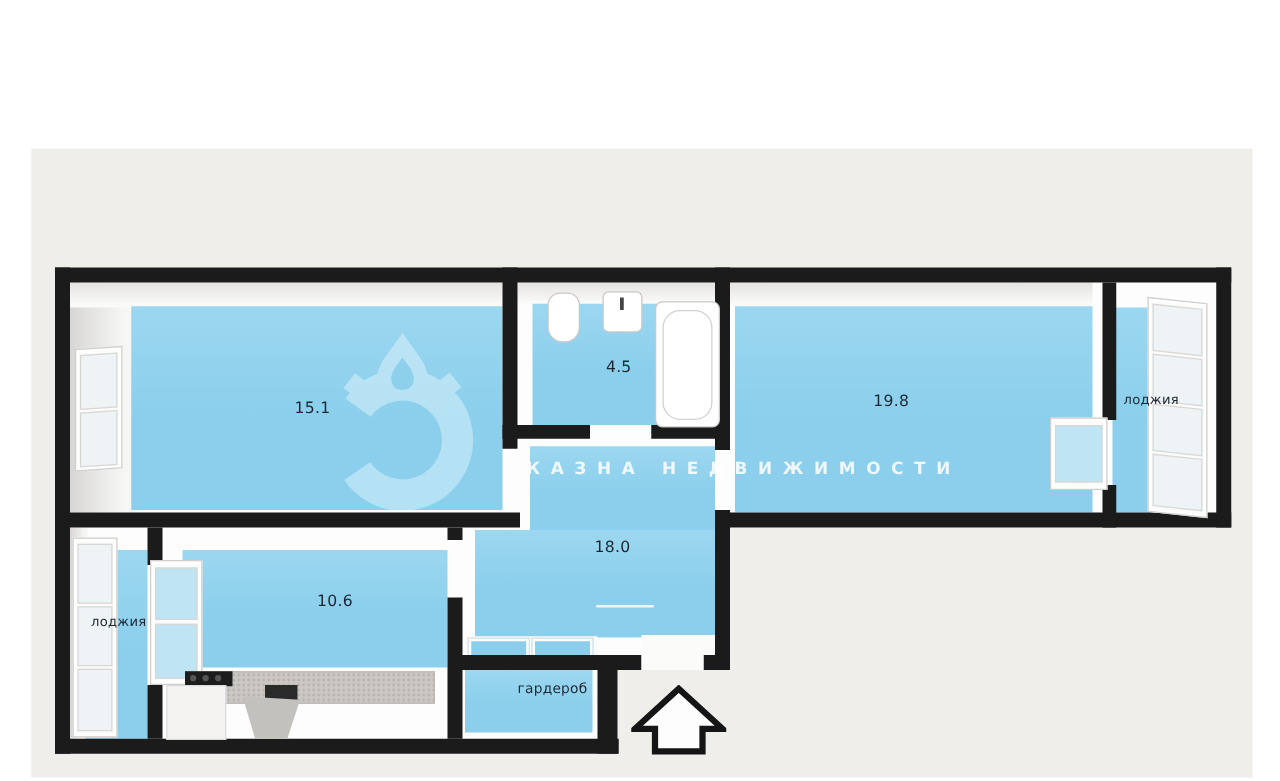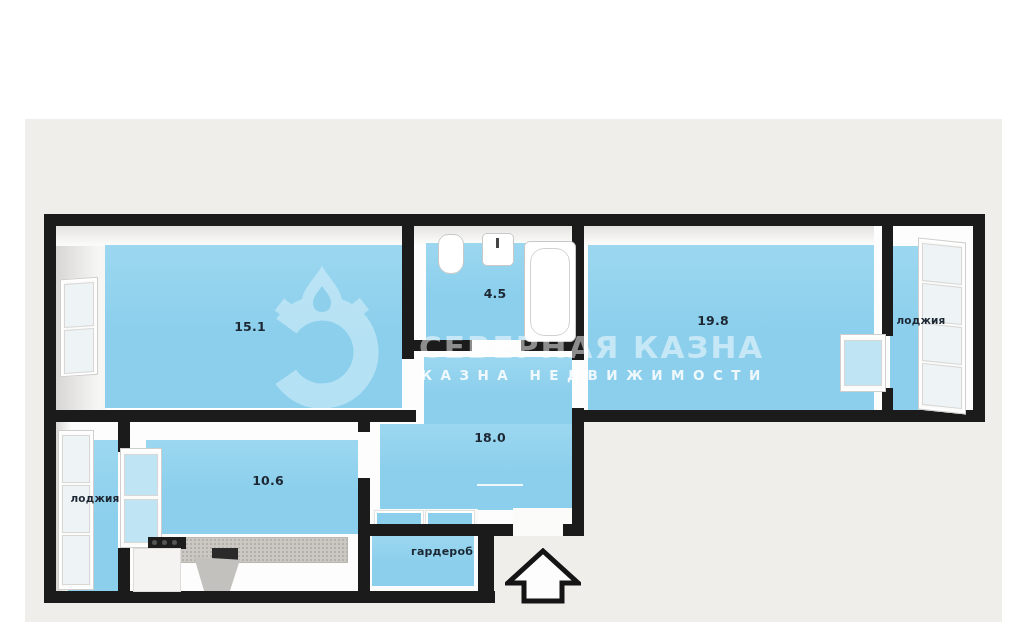--- a/index.html
+++ b/index.html
@@ -16,21 +16,21 @@
   .w{background:var(--wall);}
   .floor{background:linear-gradient(180deg,#9cd7f0 0%,var(--floor) 55%);}
   .band{background:linear-gradient(90deg,#d7d6d4 0%,#f6f6f5 85%);}
   .bandt{background:linear-gradient(180deg,#e4e3e1 0%,#fafaf9 90%);}
   
   .win{background:#fbfbfa;border:1px solid #cfcecc;box-shadow:inset 0 0 0 2px #ffffff;}
   .pane{position:absolute;left:3px;right:3px;background:#eef3f5;border:1px solid #d8d7d5;}
   .paneb{background:#bfe4f4;}
   
   .fix{background:#ffffff;border:1px solid #c9c8c6;border-radius:4px;}
-  .lbl{color:var(--label);font-weight:bold;font-size:12.5px;white-space:nowrap;
+  .lbl{color:var(--label);font-weight:normal;font-size:12.5px;white-space:nowrap;
        transform:translate(-50%,-50%);letter-spacing:.2px;}
   .lbl.small{font-size:10.5px;}
   .counter{background:#cbc8c4;background-image:radial-gradient(#b3b0ac 1px,transparent 1px);
            background-size:4px 4px;border:1px solid #b9b6b2;}
   #wm-brand{font-weight:bold;font-size:31px;letter-spacing:2px;color:var(--wm);white-space:nowrap;}
   #wm-tag{font-weight:bold;font-size:13.5px;letter-spacing:8.5px;color:var(--wm2);white-space:nowrap;}
   .closet{background:var(--floor);border:2px solid #ffffff;box-shadow:0 0 0 1px #e2e1df;}
 </style>
 </head>
 <body>
@@ -138,20 +138,19 @@
 
   <svg class="abs" style="left:256px;top:260px" width="132" height="148" viewBox="0 0 132 148">
     <g opacity="0.55">
       <circle cx="66" cy="92" r="44" fill="none" stroke="#d9f1fb" stroke-width="25" stroke-dasharray="222 55" transform="rotate(-144 66 92)"></circle>
       <rect x="22" y="42" width="17" height="15" fill="#d9f1fb" transform="rotate(38 30 49)"></rect>
       <rect x="93" y="42" width="17" height="15" fill="#d9f1fb" transform="rotate(-38 101 49)"></rect>
       <path d="M66 6 C56 22 46 30 46 42 C46 53 55 60 66 60 C77 60 86 53 86 42 C86 30 76 22 66 6 Z" fill="#d9f1fb"></path>
       <path d="M66 26 C61 33 57 37 57 43 C57 49 61 52 66 52 C71 52 75 49 75 43 C75 37 71 33 66 26 Z" fill="#8bcfec"></path>
     </g>
   </svg>
-  <div id="wm-brand" class="abs" style="left:419px;top:329px">СЕВЕРНАЯ КАЗНА</div>
   <div id="wm-tag" class="abs" style="left:421px;top:367px">КАЗНА  НЕДВИЖИМОСТИ</div>
 
   <svg class="abs" style="left:505px;top:548px" width="76" height="56" viewBox="0 0 76 56">
     <polygon points="38,3 73,35 57,35 57,53 19,53 19,35 3,35" fill="#fdfdfd" stroke="#151515" stroke-width="5" stroke-linejoin="miter"></polygon>
   </svg>
 
 </div>
 
 </body></html>

